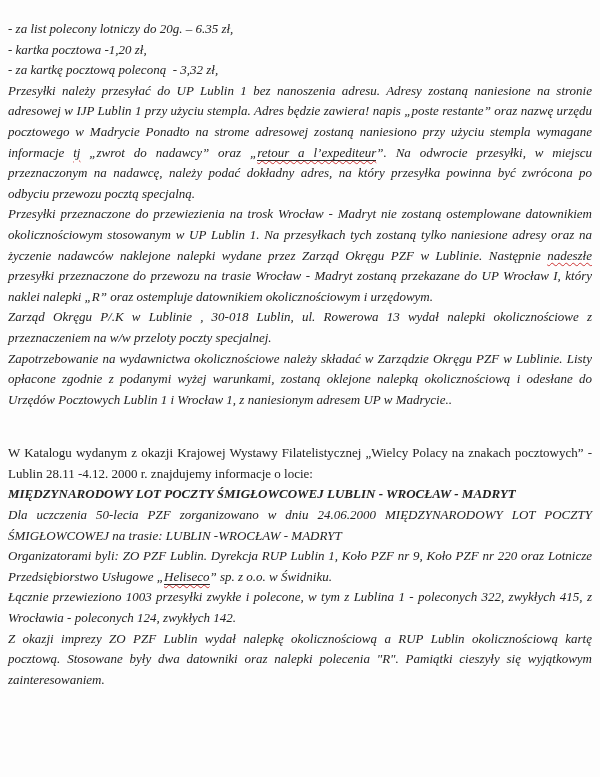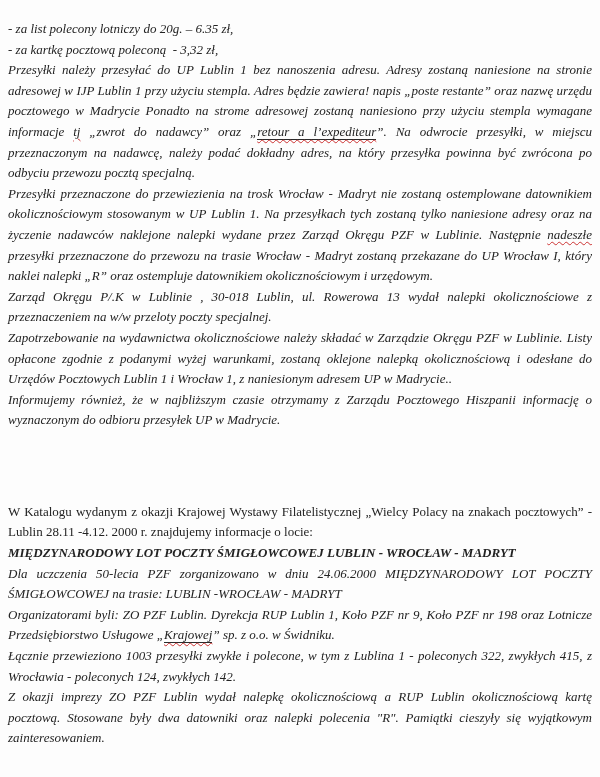--- a/index.html
+++ b/index.html
@@ -24,21 +24,21 @@
     background: #fdfdfd;
   }
   p {
     margin: 0;
     padding: 0;
     font-style: italic;
     text-align: justify;
     text-justify: inter-word;
   }
   p.align-left { text-align: left; }
-  p.font-roman { font-style: normal; margin-top: 38px; }
+  p.font-roman { font-style: normal; }
   p.font-bold-italic-center {
     font-style: italic;
     font-weight: bold;
   }
   .seg { white-space: pre-wrap; }
   .style-squiggle {
     text-decoration: underline;
     text-decoration-style: wavy;
     text-decoration-color: #cc3333;
     text-decoration-thickness: 1px;
@@ -54,40 +54,40 @@
   }
   .paragraph-gap { height: 33px; }
 </style>
 </head>
 <body>
 
 <div class="page">
 
   <p class="align-left"><span class="seg">- za list polecony lotniczy do 20g. – 6.35 zł,</span></p>
 
+  <p class="align-left"><span class="seg">- kartka pocztowa -1,20 zł,</span></p>
 
   <p class="align-left"><span class="seg">- za kartkę pocztową poleconą  - 3,32 zł,</span></p>
 
   <p><span class="seg">Przesyłki należy przesyłać do UP Lublin 1 bez nanoszenia adresu. Adresy zostaną naniesione na stronie adresowej w IJP Lublin 1 przy użyciu stempla. Adres będzie zawiera! napis „poste restante” oraz nazwę urzędu pocztowego w Madrycie Ponadto na strome adresowej zostaną naniesiono przy użyciu stempla wymagane informacje </span><span class="seg style-squiggle">tj</span><span class="seg"> „zwrot do nadawcy” oraz „</span><span class="seg style-underline-squiggle">retour a l’expediteur</span><span class="seg">”. Na odwrocie przesyłki, w miejscu przeznaczonym na nadawcę, należy podać dokładny adres, na który przesyłka powinna być zwrócona po odbyciu przewozu pocztą specjalną.</span></p>
 
   <p><span class="seg">Przesyłki przeznaczone do przewiezienia na trosk Wrocław - Madryt nie zostaną ostemplowane datownikiem okolicznościowym stosowanym w UP Lublin 1. Na przesyłkach tych zostaną tylko naniesione adresy oraz na życzenie nadawców naklejone nalepki wydane przez Zarząd Okręgu PZF w Lublinie. Następnie </span><span class="seg style-squiggle">nadeszłe</span><span class="seg"> przesyłki przeznaczone do przewozu na trasie Wrocław - Madryt zostaną przekazane do UP Wrocław I, który naklei nalepki „R” oraz ostempluje datownikiem okolicznościowym i urzędowym.</span></p>
 
   <p><span class="seg">Zarząd Okręgu P/.K w Lublinie , 30-018 Lublin, ul. Rowerowa 13 wydał nalepki okolicznościowe z przeznaczeniem na w/w przeloty poczty specjalnej.</span></p>
 
   <p><span class="seg">Zapotrzebowanie na wydawnictwa okolicznościowe należy składać w Zarządzie Okręgu PZF w Lublinie. Listy opłacone zgodnie z podanymi wyżej warunkami, zostaną oklejone nalepką okolicznościową i odesłane do Urzędów Pocztowych Lublin 1 i Wrocław 1, z naniesionym adresem UP w Madrycie..</span></p>
 
-  <p><span class="seg">Informujemy również, że w najbliższym czasie otrzymamy z Zarządu Pocztowego Hiszpanii informację o wyznaczonym do odbioru przesyłek UP w Madrycie.</span></p>
 
   <div class="paragraph-gap"></div>
 
   <p class="font-roman"><span class="seg">W Katalogu wydanym z okazji Krajowej Wystawy Filatelistycznej „Wielcy Polacy na znakach pocztowych” - Lublin 28.11 -4.12. 2000 r. znajdujemy informacje o locie:</span></p>
 
   <p class="font-bold-italic-center"><span class="seg">MIĘDZYNARODOWY LOT POCZTY ŚMIGŁOWCOWEJ LUBLIN - WROCŁAW - MADRYT</span></p>
 
   <p><span class="seg">Dla uczczenia 50-lecia PZF zorganizowano w dniu 24.06.2000 MIĘDZYNARODOWY LOT POCZTY ŚMIGŁOWCOWEJ na trasie: LUBLIN -WROCŁAW - MADRYT</span></p>
 
-  <p><span class="seg">Organizatorami byli: ZO PZF Lublin. Dyrekcja RUP Lublin 1, Koło PZF nr 9, Koło PZF nr 198 oraz Lotnicze Przedsiębiorstwo Usługowe „</span><span class="seg style-underline-squiggle">Krajowej</span><span class="seg">” sp. z o.o. w Świdniku.</span></p>
+  <p><span class="seg">Organizatorami byli: ZO PZF Lublin. Dyrekcja RUP Lublin 1, Koło PZF nr 9, Koło PZF nr 220 oraz Lotnicze Przedsiębiorstwo Usługowe „</span><span class="seg style-underline-squiggle">Heliseco</span><span class="seg">” sp. z o.o. w Świdniku.</span></p>
 
   <p><span class="seg">Łącznie przewieziono 1003 przesyłki zwykłe i polecone, w tym z Lublina 1 - poleconych 322, zwykłych 415, z Wrocławia - poleconych 124, zwykłych 142.</span></p>
 
   <p><span class="seg">Z okazji imprezy ZO PZF Lublin wydał nalepkę okolicznościową a RUP Lublin okolicznościową kartę pocztową. Stosowane były dwa datowniki oraz nalepki polecenia "R". Pamiątki cieszyły się wyjątkowym zainteresowaniem.</span></p>
 
 </div>
 
 </body></html>

